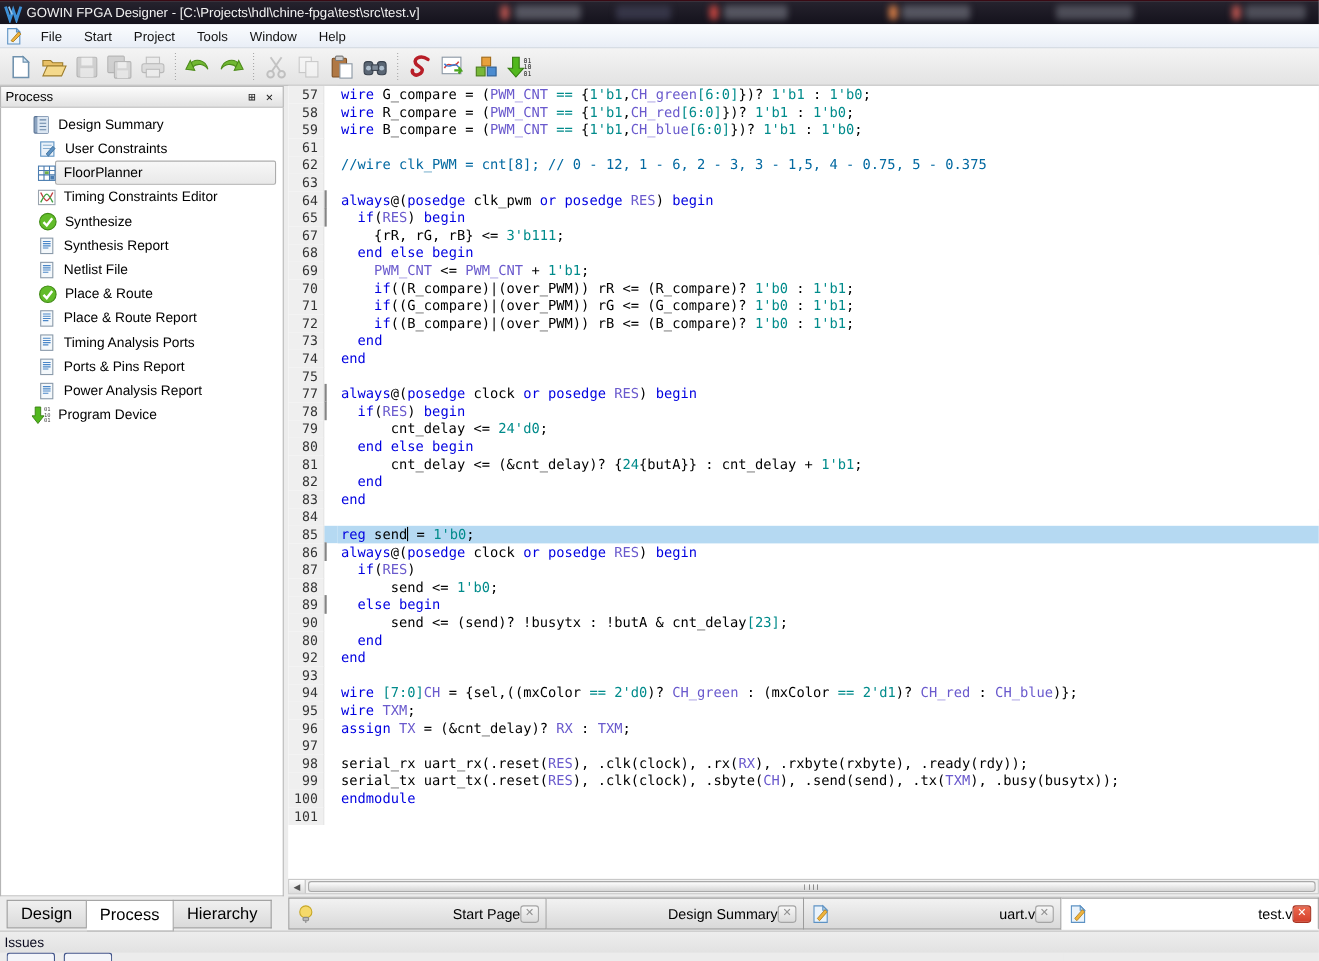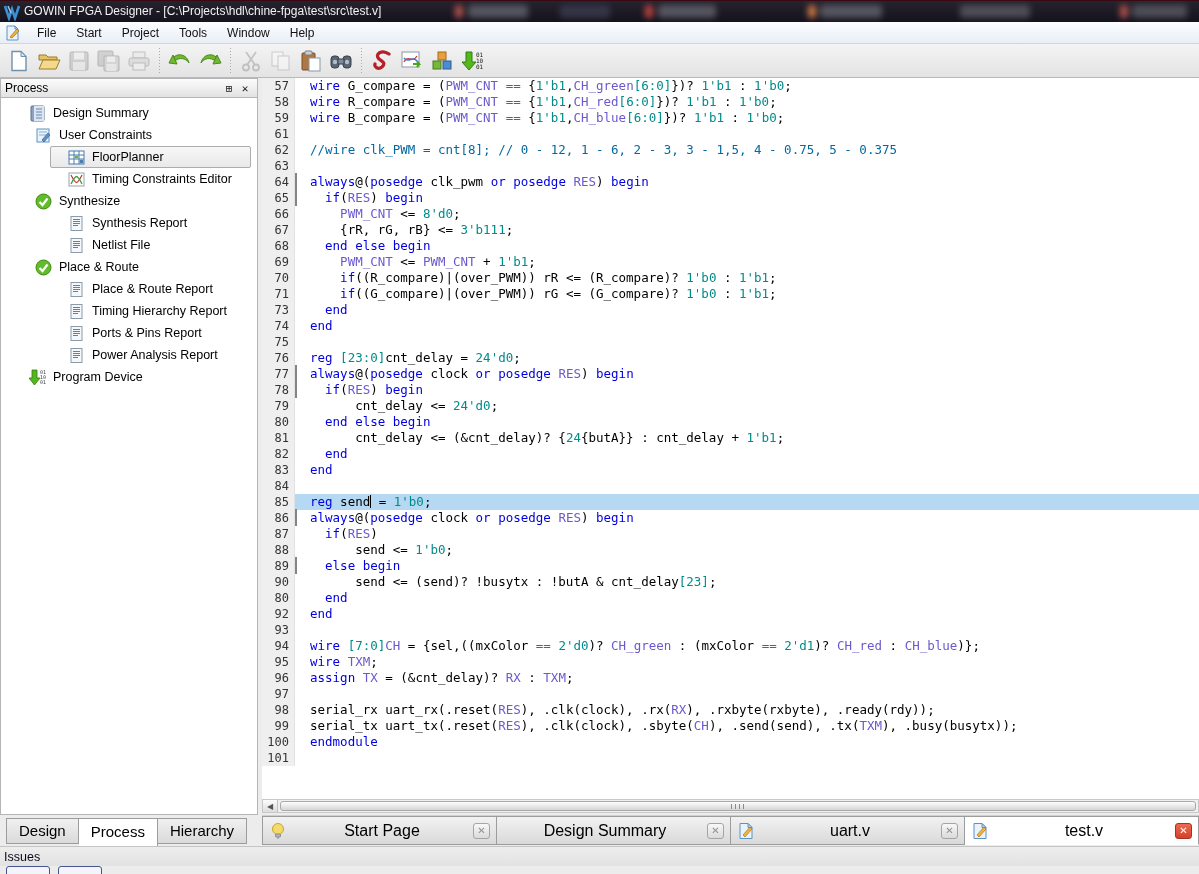--- a/index.html
+++ b/index.html
@@ -37,21 +37,21 @@
   .panel-header .ph-title { flex:1; color:#000; }
   .ph-btn { width:16px; height:14px; display:flex; align-items:center; justify-content:center;
     font-size:11px; color:#222; font-family:"DejaVu Sans Mono",monospace; }
   .tree { position:absolute; left:0; top:20px; right:0; bottom:0; background:#fff; border:1px solid #b5b5b5; border-top:none; padding-top:4px; overflow:hidden; }
   .tree-item { height:22px; display:flex; align-items:center; position:relative; }
   .tree-arrow { position:absolute; left:8px; width:0; height:0;
     border-left:6px solid transparent; border-bottom:6px solid #3c3c3c; }
   .tree-icon { width:17px; height:17px; margin-right:7px; flex:none; }
   .tree-label { color:#000; font-size:12.5px; white-space:nowrap; }
   .tree-item.lvl1 { padding-left:28px; }
-  .tree-item.lvl2 { padding-left:67px; }
+  .tree-item.lvl2 { padding-left:33px; }
   .tree-item.selected .sel-box { position:absolute; left:49px; right:6px; top:0; bottom:0;
     background:linear-gradient(#f7f7f7,#e9e9e9); border:1px solid #acacac; border-radius:2px; }
   .tree-item > * { position:relative; }
 
   
   .editor { position:absolute; left:262px; top:78px; width:937px; height:721px; background:#fff; overflow:hidden;
     font-family:"DejaVu Sans Mono",monospace; font-size:12.5px; }
   .line { display:flex; height:16px; line-height:16px; white-space:pre; }
   .gutter { width:33px; flex:none; background:#efefef; color:#333; text-align:right; padding-right:5px;
     font-size:12px; border-right:1px solid #e2e2e2; }
@@ -86,21 +86,21 @@
     background:repeating-linear-gradient(90deg,#8a8a8a 0 1px, transparent 1px 4px); }
 
   
   .doc-tabbar { position:absolute; left:262px; top:815px; width:937px; height:30px;
     background:linear-gradient(#ececec,#dcdcdc); display:flex; border-top:1px solid #cfcfcf; }
   .doc-tab { flex:1; display:flex; align-items:center; border:1px solid #9c9c9c; border-left:none;
     background:linear-gradient(#f2f2f2,#d9d9d9); padding:0 6px; position:relative; }
   .doc-tab:first-child { border-left:1px solid #9c9c9c; }
   .doc-tab.active { background:#fff; border-bottom:1px solid #fff; }
   .doc-tab .dt-icon { width:18px; height:18px; margin-right:4px; flex:none; }
-  .doc-tab .dt-label { flex:1; text-align:center; color:#000; font-size:16px; }
+  .doc-tab .dt-label { flex:1; text-align:right; color:#000; font-size:13px; }
   .dt-close { width:17px; height:16px; flex:none; border:1px solid #a5a5a5; border-radius:3px;
     background:linear-gradient(#f8f8f8,#dadada); color:#909090; display:flex; align-items:center;
     justify-content:center; font-size:10px; font-weight:bold; }
   .dt-close.red { background:linear-gradient(#ec6a50,#d4402c); border-color:#a83322; color:#fff; }
 
   
   .panel-tabbar { position:absolute; left:0; top:815px; width:262px; height:30px; background:#ececec; display:flex; align-items:flex-start; padding:3px 0 0 6px; }
   .p-tab { padding:3px 12px 4px; border:1px solid #9c9c9c; border-left:none;
     background:linear-gradient(#f0f0f0,#dadada); color:#000; font-size:15px; }
   .p-tab:first-child { border-left:1px solid #9c9c9c; }
@@ -391,21 +391,21 @@
           </span>
           <span class="tree-label">Place &amp; Route Report</span>
         </div>
         <div class="tree-item lvl2">
           <span class="tree-icon">
             <svg width="17" height="17" viewBox="0 0 17 17">
               <rect x="3" y="1.5" width="11" height="14" fill="#f4f8fb" stroke="#8a9aaa"></rect>
               <path d="M5 4.5 h7 M5 6.5 h7 M5 8.5 h7 M5 10.5 h5" stroke="#4a86c8" stroke-width="1"></path>
             </svg>
           </span>
-          <span class="tree-label">Timing Hierarchy Report</span>
+          <span class="tree-label">Timing Analysis Ports</span>
         </div>
         <div class="tree-item lvl2">
           <span class="tree-icon">
             <svg width="17" height="17" viewBox="0 0 17 17">
               <rect x="3" y="1.5" width="11" height="14" fill="#f4f8fb" stroke="#8a9aaa"></rect>
               <path d="M5 4.5 h7 M5 6.5 h7 M5 8.5 h7 M5 10.5 h5" stroke="#4a86c8" stroke-width="1"></path>
             </svg>
           </span>
           <span class="tree-label">Ports &amp; Pins Report</span>
         </div>
@@ -434,30 +434,29 @@
 
   <div class="editor" id="editor">
       <div class="line"><span class="gutter">57</span><span class="fold"></span><span class="code-text"><span class="tk-k">wire</span><span class="tk-p"> G_compare = (</span><span class="tk-t">PWM_CNT</span><span class="tk-p"> </span><span class="tk-n">==</span><span class="tk-p"> {</span><span class="tk-n">1'b1</span><span class="tk-p">,</span><span class="tk-t">CH_green</span><span class="tk-n">[6:0]</span><span class="tk-p">})? </span><span class="tk-n">1'b1</span><span class="tk-p"> : </span><span class="tk-n">1'b0</span><span class="tk-p">;</span></span></div>
       <div class="line"><span class="gutter">58</span><span class="fold"></span><span class="code-text"><span class="tk-k">wire</span><span class="tk-p"> R_compare = (</span><span class="tk-t">PWM_CNT</span><span class="tk-p"> </span><span class="tk-n">==</span><span class="tk-p"> {</span><span class="tk-n">1'b1</span><span class="tk-p">,</span><span class="tk-t">CH_red</span><span class="tk-n">[6:0]</span><span class="tk-p">})? </span><span class="tk-n">1'b1</span><span class="tk-p"> : </span><span class="tk-n">1'b0</span><span class="tk-p">;</span></span></div>
       <div class="line"><span class="gutter">59</span><span class="fold"></span><span class="code-text"><span class="tk-k">wire</span><span class="tk-p"> B_compare = (</span><span class="tk-t">PWM_CNT</span><span class="tk-p"> </span><span class="tk-n">==</span><span class="tk-p"> {</span><span class="tk-n">1'b1</span><span class="tk-p">,</span><span class="tk-t">CH_blue</span><span class="tk-n">[6:0]</span><span class="tk-p">})? </span><span class="tk-n">1'b1</span><span class="tk-p"> : </span><span class="tk-n">1'b0</span><span class="tk-p">;</span></span></div>
       <div class="line"><span class="gutter">61</span><span class="fold"></span><span class="code-text"></span></div>
       <div class="line"><span class="gutter">62</span><span class="fold"></span><span class="code-text"><span class="tk-c">//wire clk_PWM = cnt[8]; // 0 - 12, 1 - 6, 2 - 3, 3 - 1,5, 4 - 0.75, 5 - 0.375</span></span></div>
       <div class="line"><span class="gutter">63</span><span class="fold"></span><span class="code-text"></span></div>
       <div class="line"><span class="gutter">64</span><span class="fold"><span class="fg-box"></span></span><span class="code-text"><span class="tk-k">always</span><span class="tk-p">@(</span><span class="tk-k">posedge</span><span class="tk-p"> clk_pwm </span><span class="tk-k">or</span><span class="tk-p"> </span><span class="tk-k">posedge</span><span class="tk-p"> </span><span class="tk-t">RES</span><span class="tk-p">) </span><span class="tk-k">begin</span></span></div>
       <div class="line"><span class="gutter">65</span><span class="fold"><span class="fg-box"></span></span><span class="code-text"><span class="tk-p">  </span><span class="tk-k">if</span><span class="tk-p">(</span><span class="tk-t">RES</span><span class="tk-p">) </span><span class="tk-k">begin</span></span></div>
-      <div class="line"><span class="gutter">66</span><span class="fold"><span class="fg-line"></span></span><span class="code-text"><span class="tk-p">    </span><span class="tk-t">PWM_CNT</span><span class="tk-p"> &lt;= </span><span class="tk-n">8'd0</span><span class="tk-p">;</span></span></div>
       <div class="line"><span class="gutter">67</span><span class="fold"><span class="fg-line"></span></span><span class="code-text"><span class="tk-p">    {rR, rG, rB} &lt;= </span><span class="tk-n">3'b111</span><span class="tk-p">;</span></span></div>
       <div class="line"><span class="gutter">68</span><span class="fold"><span class="fg-line"></span></span><span class="code-text"><span class="tk-p">  </span><span class="tk-k">end</span><span class="tk-p"> </span><span class="tk-k">else</span><span class="tk-p"> </span><span class="tk-k">begin</span></span></div>
       <div class="line"><span class="gutter">69</span><span class="fold"><span class="fg-line"></span></span><span class="code-text"><span class="tk-p">    </span><span class="tk-t">PWM_CNT</span><span class="tk-p"> &lt;= </span><span class="tk-t">PWM_CNT</span><span class="tk-p"> + </span><span class="tk-n">1'b1</span><span class="tk-p">;</span></span></div>
       <div class="line"><span class="gutter">70</span><span class="fold"><span class="fg-line"></span></span><span class="code-text"><span class="tk-p">    </span><span class="tk-k">if</span><span class="tk-p">((R_compare)|(over_PWM)) rR &lt;= (R_compare)? </span><span class="tk-n">1'b0</span><span class="tk-p"> : </span><span class="tk-n">1'b1</span><span class="tk-p">;</span></span></div>
       <div class="line"><span class="gutter">71</span><span class="fold"><span class="fg-line"></span></span><span class="code-text"><span class="tk-p">    </span><span class="tk-k">if</span><span class="tk-p">((G_compare)|(over_PWM)) rG &lt;= (G_compare)? </span><span class="tk-n">1'b0</span><span class="tk-p"> : </span><span class="tk-n">1'b1</span><span class="tk-p">;</span></span></div>
+      <div class="line"><span class="gutter">72</span><span class="fold"><span class="fg-line"></span></span><span class="code-text"><span class="tk-p">    </span><span class="tk-k">if</span><span class="tk-p">((B_compare)|(over_PWM)) rB &lt;= (B_compare)? </span><span class="tk-n">1'b0</span><span class="tk-p"> : </span><span class="tk-n">1'b1</span><span class="tk-p">;</span></span></div>
       <div class="line"><span class="gutter">73</span><span class="fold"><span class="fg-tick"></span></span><span class="code-text"><span class="tk-p">  </span><span class="tk-k">end</span></span></div>
       <div class="line"><span class="gutter">74</span><span class="fold"><span class="fg-line"></span></span><span class="code-text"><span class="tk-k">end</span></span></div>
       <div class="line"><span class="gutter">75</span><span class="fold"><span class="fg-end"></span></span><span class="code-text"></span></div>
-      <div class="line"><span class="gutter">76</span><span class="fold"></span><span class="code-text"><span class="tk-k">reg</span><span class="tk-p"> </span><span class="tk-n">[23:0]</span><span class="tk-p">cnt_delay = </span><span class="tk-n">24'd0</span><span class="tk-p">;</span></span></div>
       <div class="line"><span class="gutter">77</span><span class="fold"><span class="fg-box"></span></span><span class="code-text"><span class="tk-k">always</span><span class="tk-p">@(</span><span class="tk-k">posedge</span><span class="tk-p"> clock </span><span class="tk-k">or</span><span class="tk-p"> </span><span class="tk-k">posedge</span><span class="tk-p"> </span><span class="tk-t">RES</span><span class="tk-p">) </span><span class="tk-k">begin</span></span></div>
       <div class="line"><span class="gutter">78</span><span class="fold"><span class="fg-box"></span></span><span class="code-text"><span class="tk-p">  </span><span class="tk-k">if</span><span class="tk-p">(</span><span class="tk-t">RES</span><span class="tk-p">) </span><span class="tk-k">begin</span></span></div>
       <div class="line"><span class="gutter">79</span><span class="fold"><span class="fg-line"></span></span><span class="code-text"><span class="tk-p">      cnt_delay &lt;= </span><span class="tk-n">24'd0</span><span class="tk-p">;</span></span></div>
       <div class="line"><span class="gutter">80</span><span class="fold"><span class="fg-line"></span></span><span class="code-text"><span class="tk-p">  </span><span class="tk-k">end</span><span class="tk-p"> </span><span class="tk-k">else</span><span class="tk-p"> </span><span class="tk-k">begin</span></span></div>
       <div class="line"><span class="gutter">81</span><span class="fold"><span class="fg-line"></span></span><span class="code-text"><span class="tk-p">      cnt_delay &lt;= (&amp;cnt_delay)? {</span><span class="tk-n">24</span><span class="tk-p">{butA}} : cnt_delay + </span><span class="tk-n">1'b1</span><span class="tk-p">;</span></span></div>
       <div class="line"><span class="gutter">82</span><span class="fold"><span class="fg-tick"></span></span><span class="code-text"><span class="tk-p">  </span><span class="tk-k">end</span></span></div>
       <div class="line"><span class="gutter">83</span><span class="fold"><span class="fg-line"></span></span><span class="code-text"><span class="tk-k">end</span></span></div>
       <div class="line"><span class="gutter">84</span><span class="fold"><span class="fg-end"></span></span><span class="code-text"></span></div>
       <div class="line hl"><span class="gutter">85</span><span class="fold"></span><span class="code-text"><span class="tk-k">reg</span><span class="tk-p"> send</span><span class="caret"></span><span class="tk-p"> = </span><span class="tk-n">1'b0</span><span class="tk-p">;</span></span></div>
       <div class="line"><span class="gutter">86</span><span class="fold"><span class="fg-box"></span></span><span class="code-text"><span class="tk-k">always</span><span class="tk-p">@(</span><span class="tk-k">posedge</span><span class="tk-p"> clock </span><span class="tk-k">or</span><span class="tk-p"> </span><span class="tk-k">posedge</span><span class="tk-p"> </span><span class="tk-t">RES</span><span class="tk-p">) </span><span class="tk-k">begin</span></span></div>

